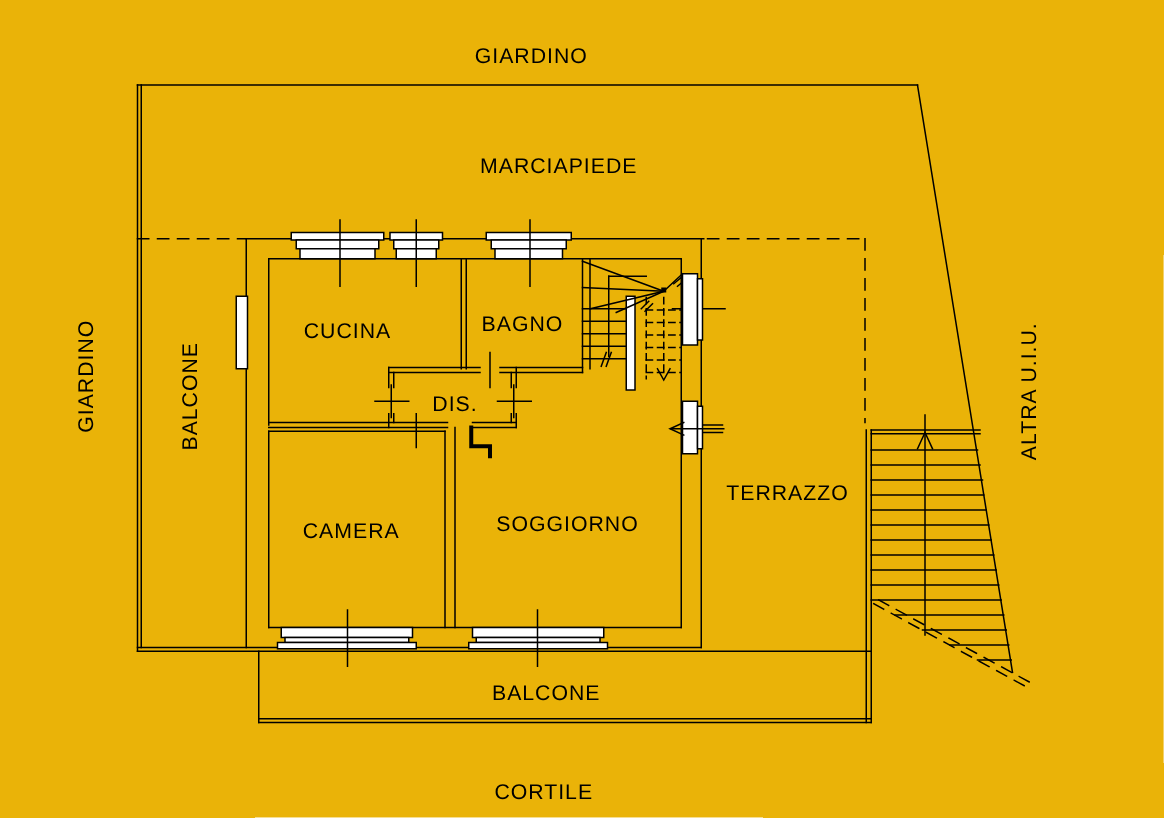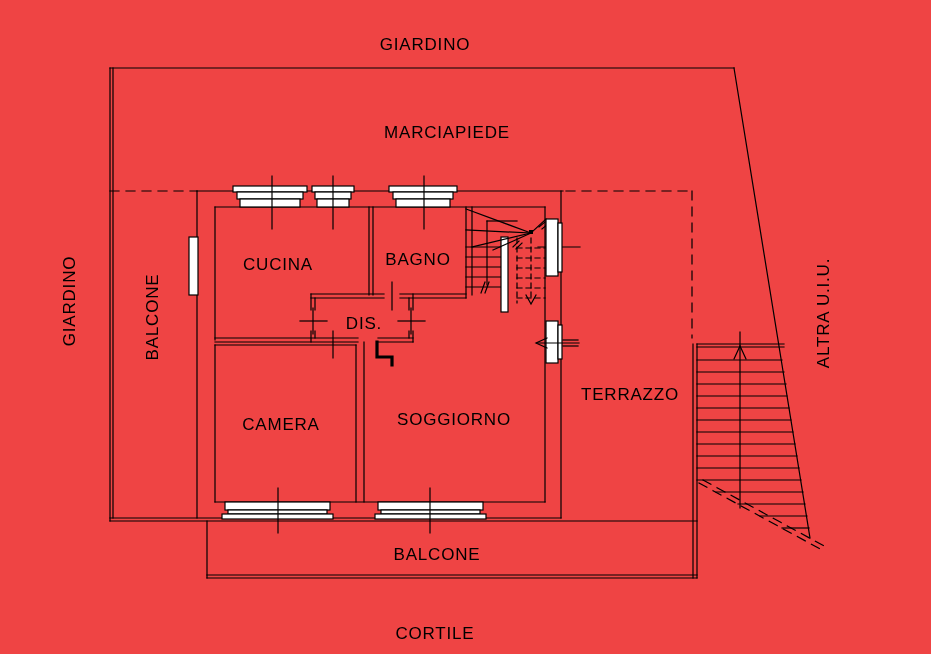--- a/index.html
+++ b/index.html
@@ -1,16 +1,16 @@
 <!DOCTYPE html>
 <html><head>
 <meta charset="utf-8">
 <style>
   html,body{margin:0;padding:0;background:#ffffff;}
-  #stage{position:relative;width:931px;height:654px;background:#ef4444;overflow:hidden;}
+  #stage{position:relative;width:931px;height:654px;background:#eab308;overflow:hidden;}
   svg{display:block;}
   .ln{stroke:#000;stroke-width:1.2;fill:none;stroke-linecap:square;}
   .thick{stroke-width:3.2;}
   .dash{stroke-dasharray:9 7;}
   .dash2{stroke-dasharray:5 4;}
   .sym{fill:#ffffff;stroke:#000;stroke-width:1.2;}
   .solidfill{fill:#000;stroke:none;}
   text{font-family:"Liberation Sans", sans-serif;font-size:17px;fill:#000;letter-spacing:0.8px;}
   .mid{text-anchor:middle;}
 </style>

